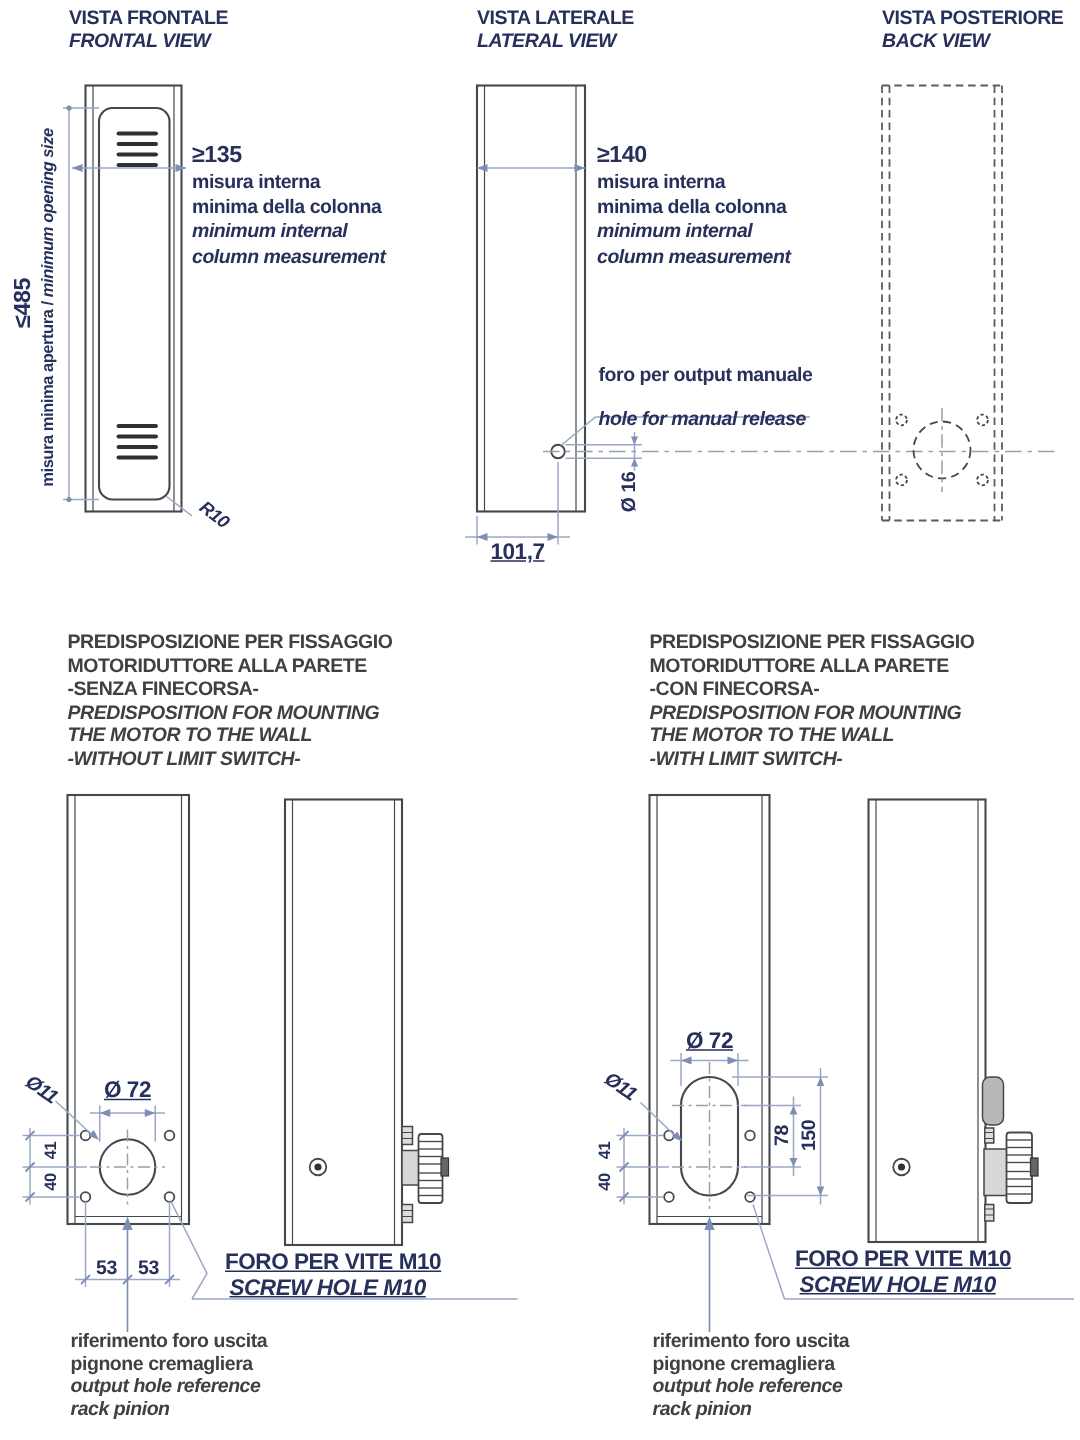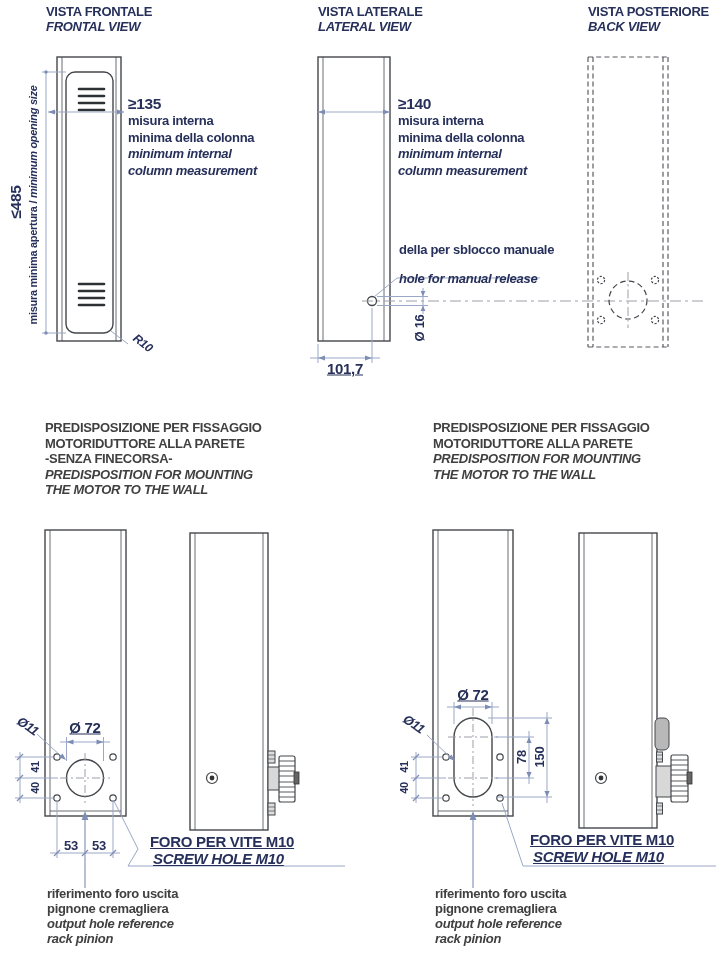--- a/index.html
+++ b/index.html
@@ -305,55 +305,58 @@
 <div class="lbl s13 i" style="left:128px;top:163.5px">column measurement</div>
 <div class="lbl s12 i" style="left:143px;top:343px;transform:translate(-50%,-50%) rotate(38deg)">R10</div>
 
 <div class="lbl s13" style="left:318px;top:5px">VISTA LATERALE</div>
 <div class="lbl s13 i" style="left:318px;top:20px">LATERAL VIEW</div>
 <div class="lbl s15" style="left:398px;top:96px">≥140</div>
 <div class="lbl s13" style="left:398px;top:114px">misura interna</div>
 <div class="lbl s13" style="left:398px;top:130.5px">minima della colonna</div>
 <div class="lbl s13 i" style="left:398px;top:147px">minimum internal</div>
 <div class="lbl s13 i" style="left:398px;top:163.5px">column measurement</div>
-<div class="lbl s13" style="left:399px;top:243px">della per sblocco manuale</div>
+<div class="lbl s13" style="left:399px;top:243px">foro per output manuale</div>
 <div class="lbl s13 i" style="left:399px;top:272px">hole for manual release</div>
 <div class="lbl s13 r90" style="left:419px;top:328px">Ø 16</div>
 <div class="lbl s14 ctr" style="left:345px;top:368px">101,7</div>
 
 <div class="lbl s13" style="left:588px;top:5px">VISTA POSTERIORE</div>
 <div class="lbl s13 i" style="left:588px;top:20px">BACK VIEW</div>
 
 <div class="blk" style="left:45px;top:420px">
   <div>PREDISPOSIZIONE PER FISSAGGIO</div>
   <div>MOTORIDUTTORE ALLA PARETE</div>
   <div>-SENZA FINECORSA-</div>
   <div class="i">PREDISPOSITION FOR MOUNTING</div>
   <div class="i">THE MOTOR TO THE WALL</div>
+  <div class="i">-WITHOUT LIMIT SWITCH-</div>
 </div>
 <div class="lbl s14 ctr" style="left:85px;top:727px">Ø 72</div>
 <div class="lbl s13 i" style="left:28px;top:726px;transform:translate(-50%,-50%) rotate(35deg)">Ø11</div>
 <div class="lbl s11 r90" style="left:35px;top:767px">41</div>
 <div class="lbl s11 r90" style="left:35px;top:788px">40</div>
 <div class="lbl s13 ctr" style="left:71px;top:845px">53</div>
 <div class="lbl s13 ctr" style="left:99px;top:845px">53</div>
 <div class="lbl s14" style="left:150px;top:834px">FORO PER VITE M10</div>
 <div class="lbl s14 i" style="left:153px;top:851px">SCREW HOLE M10</div>
 <div class="blk ref" style="left:47px;top:886px">
   <div>riferimento foro uscita</div>
   <div>pignone cremagliera</div>
   <div class="i">output hole reference</div>
   <div class="i">rack pinion</div>
 </div>
 
 <div class="blk" style="left:433px;top:420px">
   <div>PREDISPOSIZIONE PER FISSAGGIO</div>
   <div>MOTORIDUTTORE ALLA PARETE</div>
+  <div>-CON FINECORSA-</div>
   <div class="i">PREDISPOSITION FOR MOUNTING</div>
   <div class="i">THE MOTOR TO THE WALL</div>
+  <div class="i">-WITH LIMIT SWITCH-</div>
 </div>
 <div class="lbl s14 ctr" style="left:473px;top:694px">Ø 72</div>
 <div class="lbl s13 i" style="left:414px;top:724px;transform:translate(-50%,-50%) rotate(35deg)">Ø11</div>
 <div class="lbl s11 r90" style="left:404px;top:767px">41</div>
 <div class="lbl s11 r90" style="left:404px;top:788px">40</div>
 <div class="lbl s13 r90" style="left:521px;top:757px">78</div>
 <div class="lbl s13 r90" style="left:539px;top:757px">150</div>
 <div class="lbl s14" style="left:530px;top:832px">FORO PER VITE M10</div>
 <div class="lbl s14 i" style="left:533px;top:849px">SCREW HOLE M10</div>
 <div class="blk ref" style="left:435px;top:886px">

